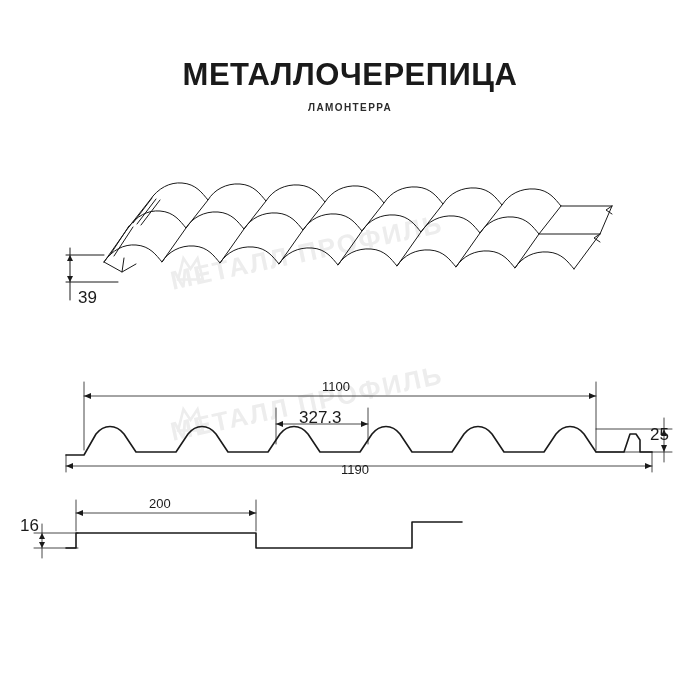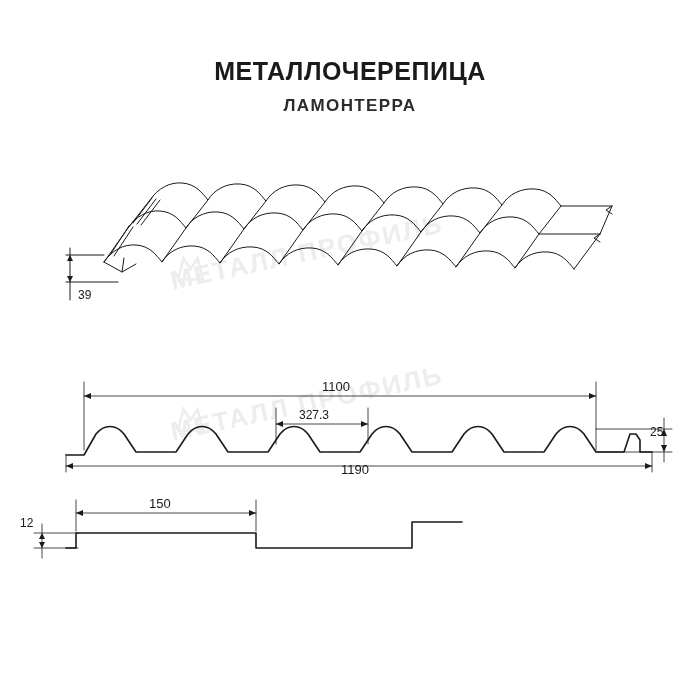--- a/index.html
+++ b/index.html
@@ -22,29 +22,29 @@
   }
   
   .title-block {
     position: absolute;
     left: 0;
     top: 58px;
     width: 700px;
     text-align: center;
   }
   .main-title {
-    font-size: 25px;
+    font-size: 31px;
     font-weight: bold;
     letter-spacing: 0.5px;
     color: #1a1a1a;
     line-height: 1.1;
   }
   .sub-title {
     margin-top: 10px;
-    font-size: 17px;
+    font-size: 10px;
     font-weight: bold;
     letter-spacing: 1.4px;
     color: #2b2b2b;
   }
   
   .watermark {
     position: absolute;
     color: #ededed;
     font-weight: bold;
     font-size: 26px;
@@ -65,21 +65,21 @@
   
   .drawing {
     position: absolute;
     left: 0;
     top: 0;
     width: 700px;
     height: 700px;
   }
   .dim-label {
     position: absolute;
-    font-size: 12px;
+    font-size: 17px;
     color: #1a1a1a;
     white-space: nowrap;
   }
   .dim-label.big { font-size: 13px; }
 </style>
 </head>
 <body>
 
 <div class="page">
 
@@ -263,17 +263,17 @@
   <div class="dim-label" style="left:78px; top:288px;">39</div>
 
   <div class="dim-label big" style="left:322px; top:379px;">1100</div>
 
   <div class="dim-label" style="left:299px; top:408px;">327.3</div>
 
   <div class="dim-label big" style="left:333px; top:462px;margin-left:8px;">1190</div>
 
   <div class="dim-label" style="left:650px; top:410px;margin-top:15px;">25</div>
 
-  <div class="dim-label big" style="left:149px; top:496px;">150</div>
-
-  <div class="dim-label" style="left:20px; top:516px;">12</div>
+  <div class="dim-label big" style="left:149px; top:496px;">200</div>
+
+  <div class="dim-label" style="left:20px; top:516px;">16</div>
 
 </div>
 
 </body></html>

